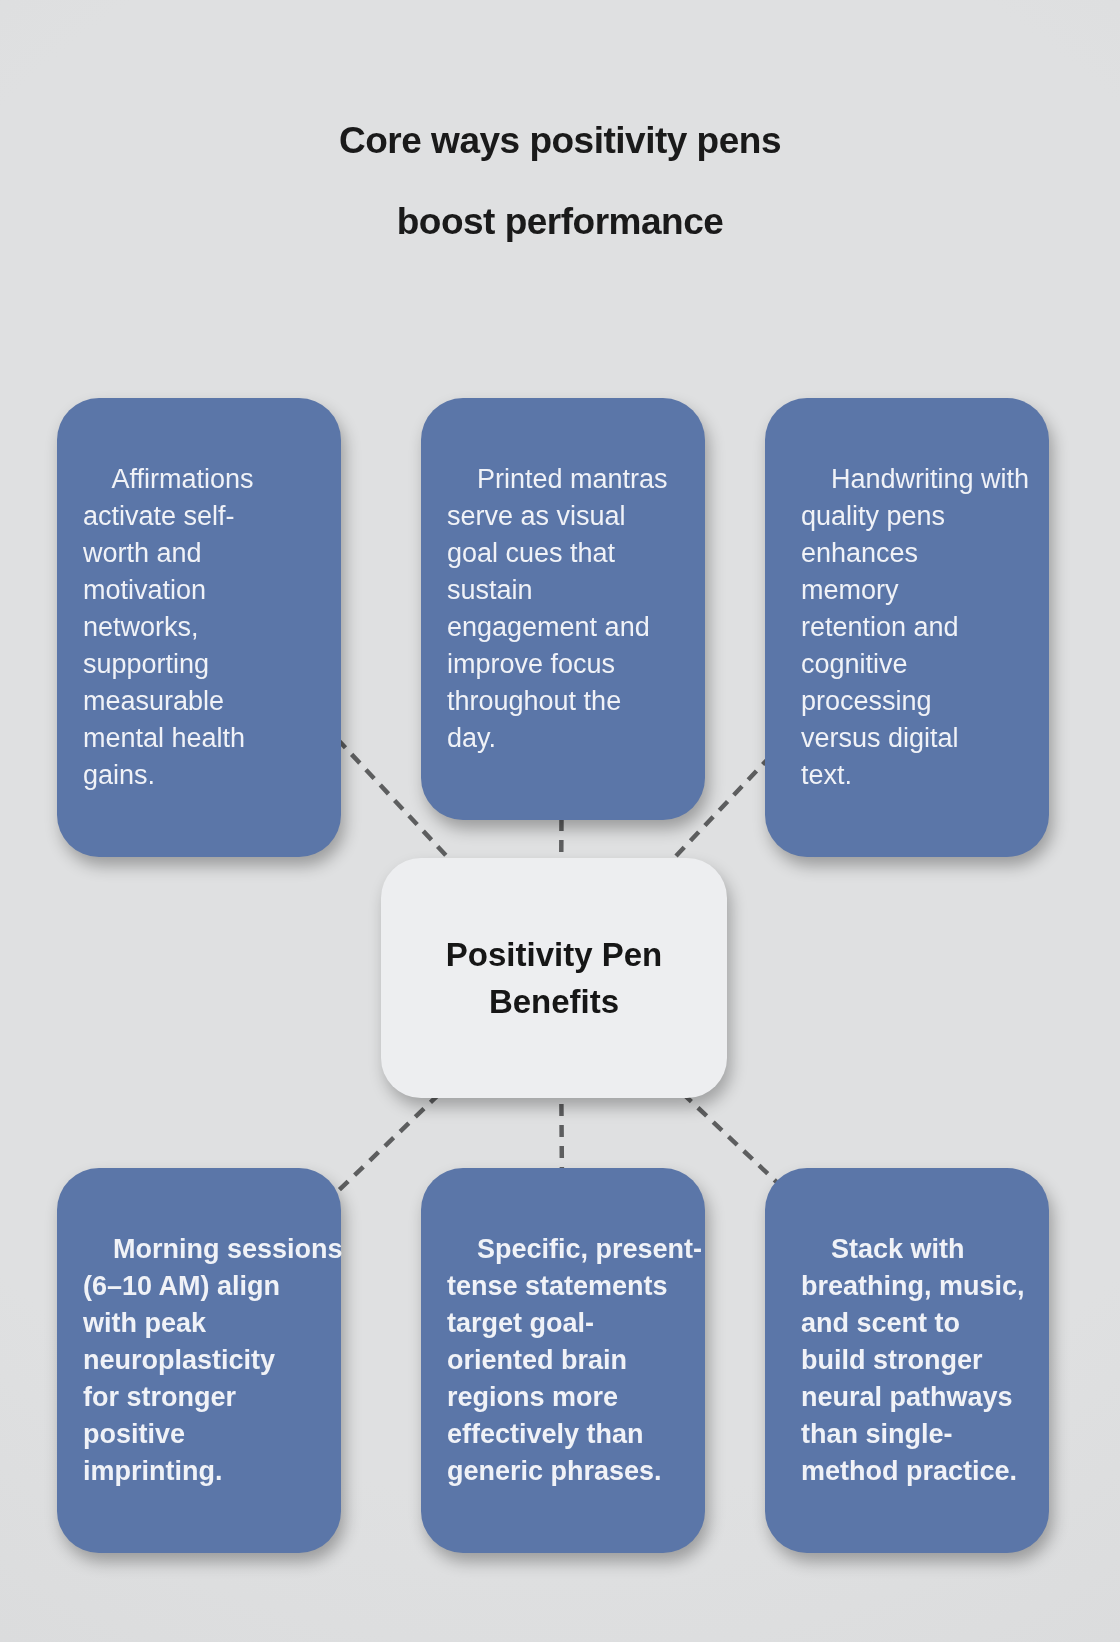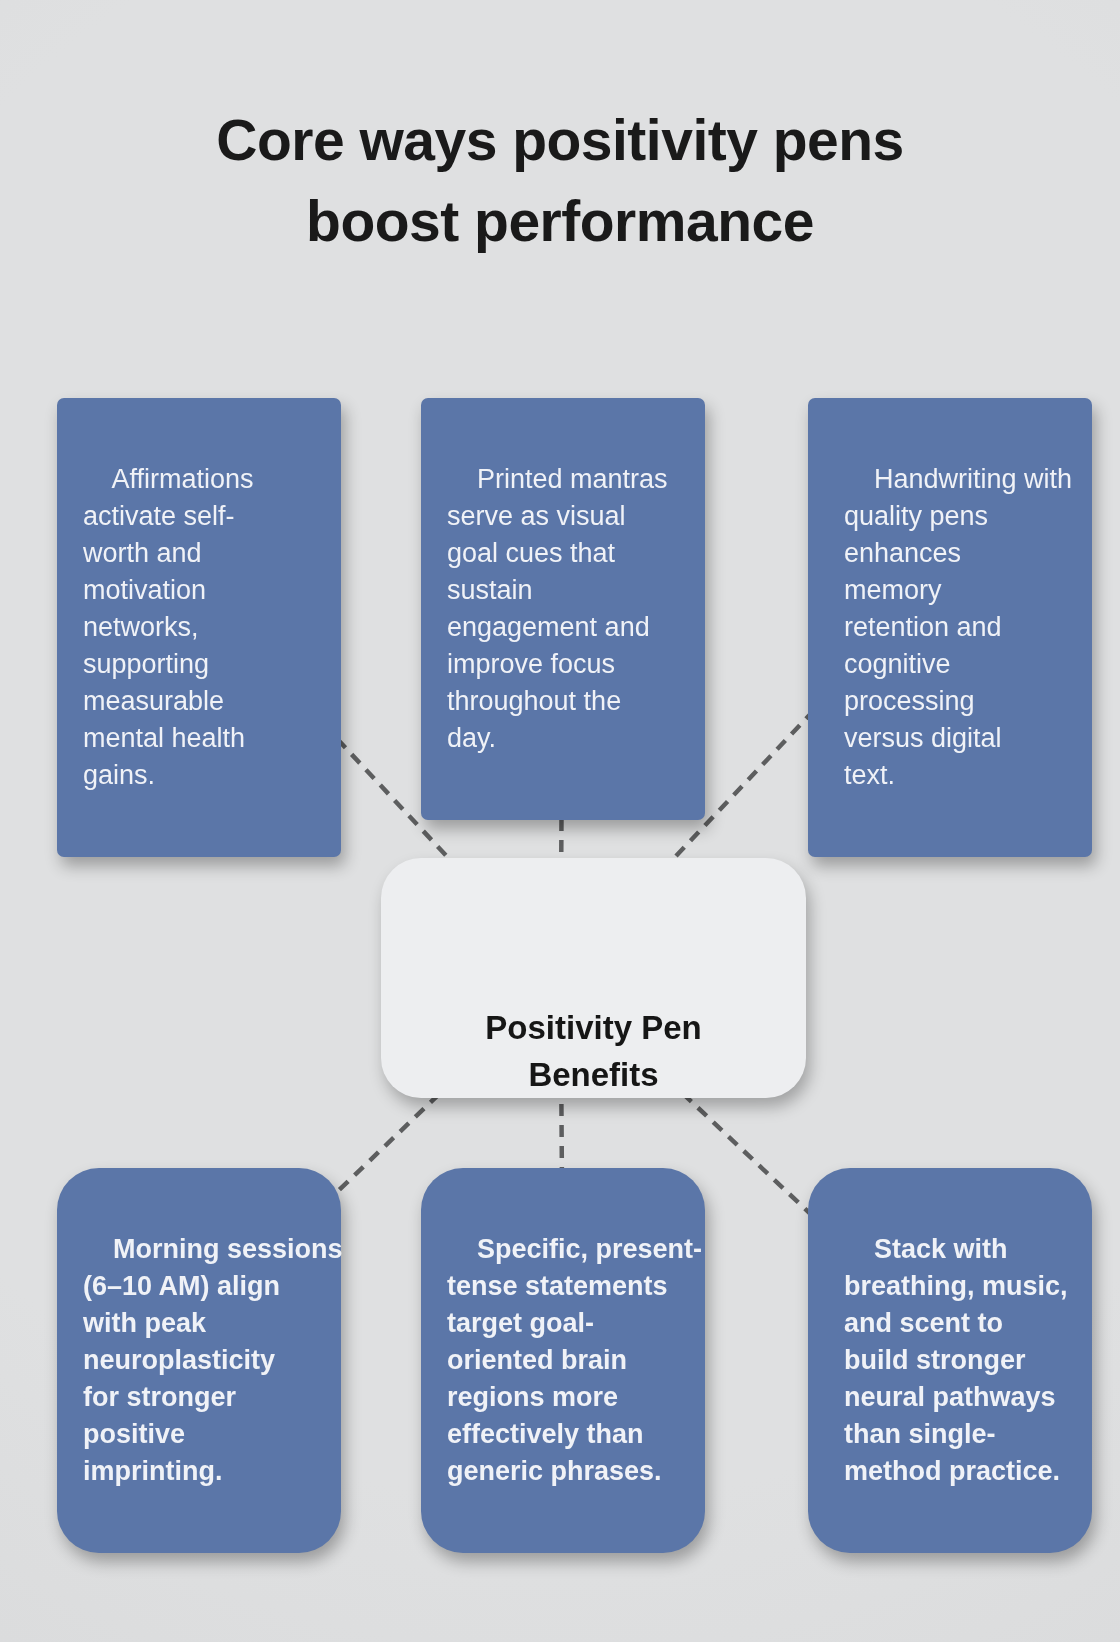--- a/index.html
+++ b/index.html
@@ -14,21 +14,21 @@
                 var(--background, #dfe0e1) 55%,
                 #d6d7d8 100%);
   }
   .title {
     position: absolute;
     top: 100px;
     left: 0;
     width: 100%;
     margin: 0;
     text-align: center;
-    font-size: 57px;
+    font-size: 37px;
     font-weight: 700;
     line-height: 81px;
     letter-spacing: -0.5px;
     color: var(--title-text, #1a1a1a);
     white-space: pre-line;
   }
   .connectors {
     position: absolute;
     top: 0; left: 0;
     width: 1120px;
@@ -45,36 +45,36 @@
     box-sizing: border-box;
     padding: 26px 14px 26px 26px;
     background: var(--node-bg, #5b76a8);
     color: var(--node-text, #f0f2f7);
     border-radius: 42px;
     font-size: 27px;
     line-height: 37px;
     white-space: pre;
     box-shadow: 4px 9px 16px rgba(0, 0, 0, 0.30);
   }
-  .r1 { top: 398px; border-radius: 7px; }
+  .r1 { top: 398px; }
   .r2 { top: 1168px; font-weight: bold; }
   .c1 { left: 57px; }
   .c2 { left: 421px; }
-  .c3 { left: 808px; padding-left: 36px; }
+  .c3 { left: 765px; padding-left: 36px; }
   .center-node {
     position: absolute;
     left: 381px;
     top: 858px;
-    width: 425px;
+    width: 346px;
     height: 240px;
     background: var(--center-bg, #edeef0);
     color: var(--center-text, #161616);
     border-radius: 40px;
     display: flex;
-    align-items: flex-end;
+    align-items: center;
     justify-content: center;
     text-align: center;
     font-size: 33px;
     font-weight: 700;
     line-height: 47px;
     white-space: pre-line;
     box-shadow: 4px 9px 16px rgba(0, 0, 0, 0.28);
   }
 </style>
 </head>

